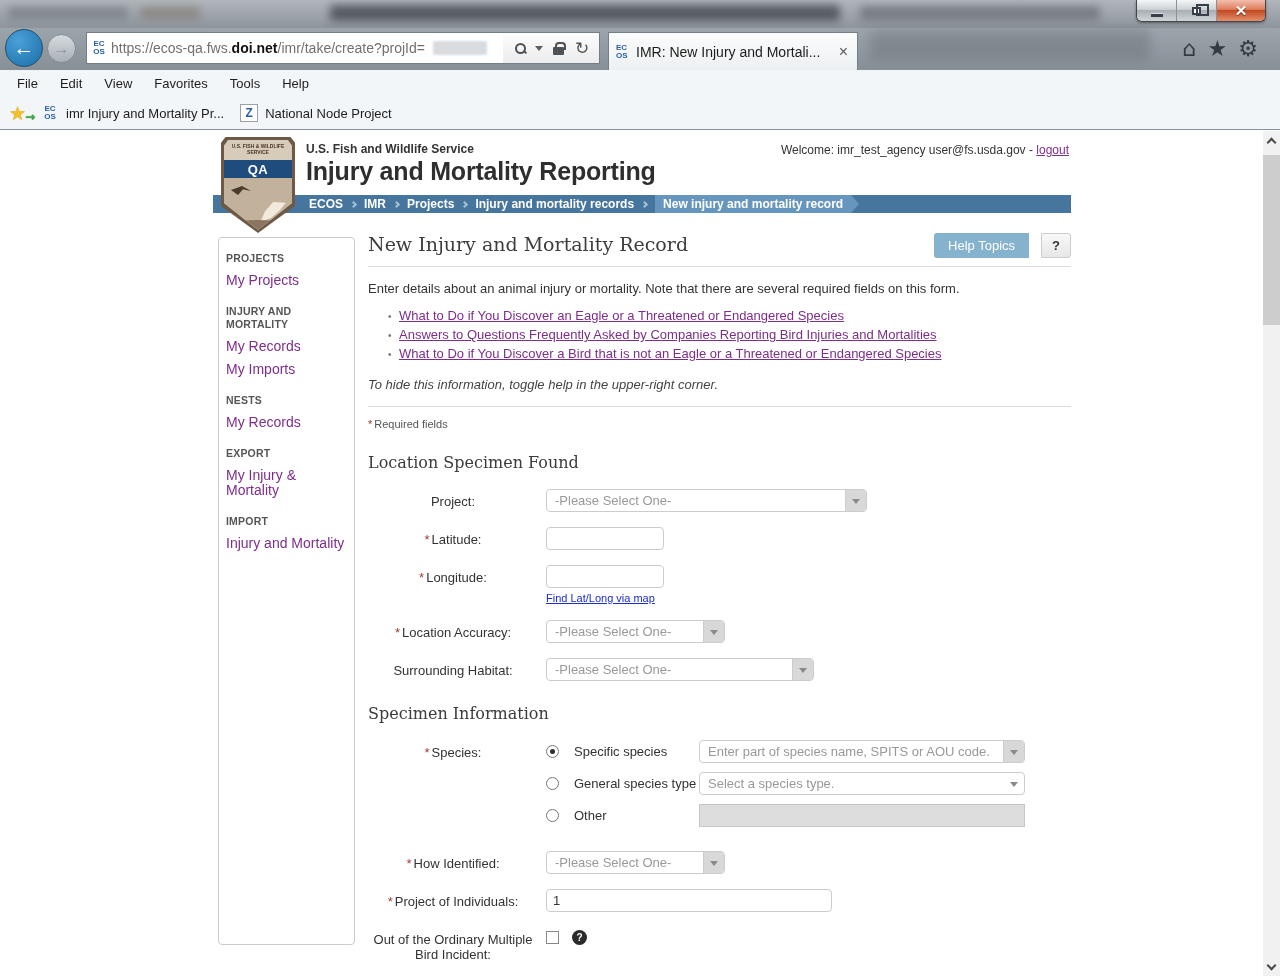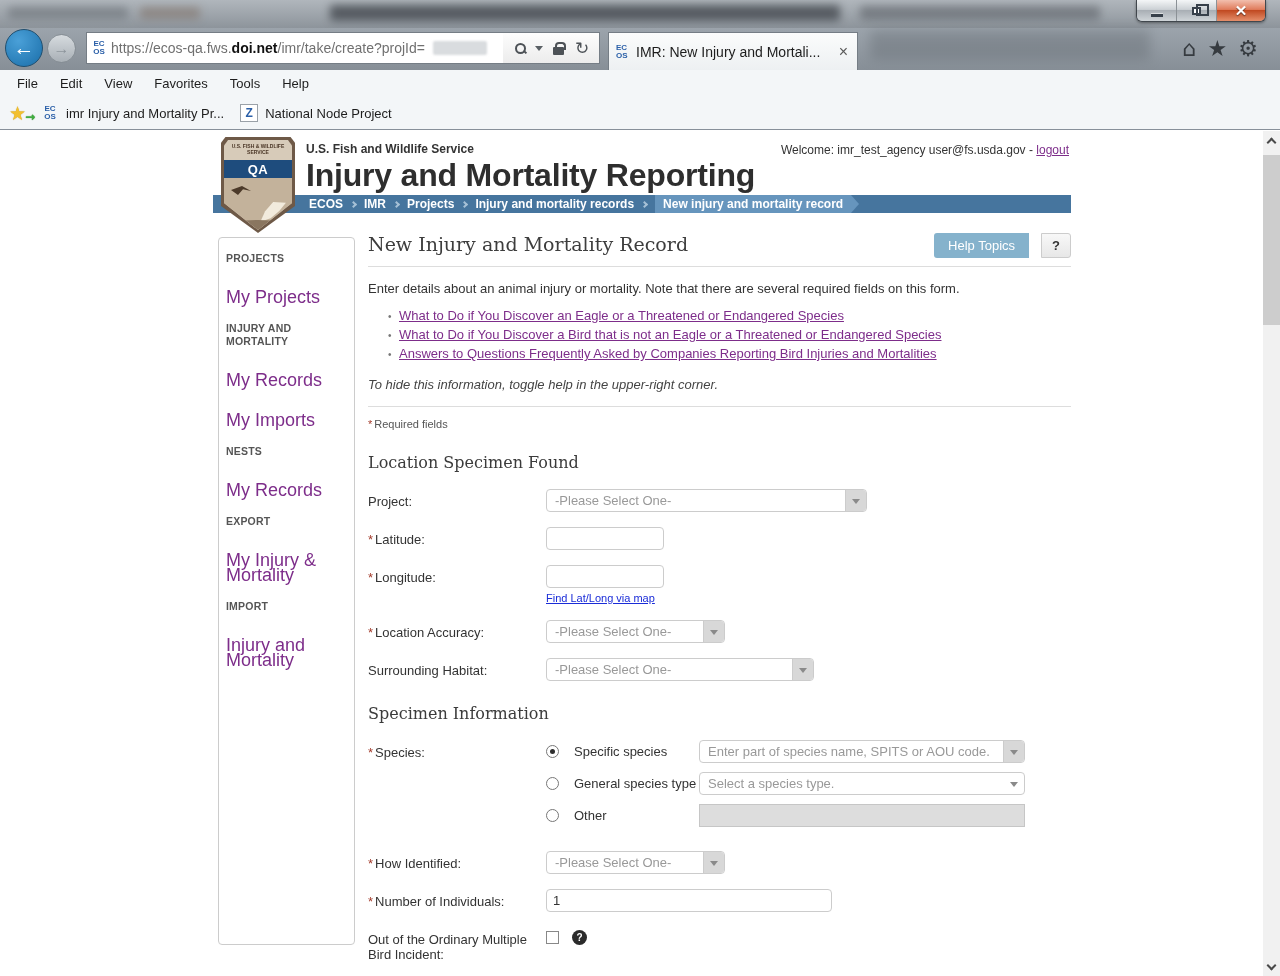--- a/index.html
+++ b/index.html
@@ -106,40 +106,40 @@
   .logo-band { height:18px; background:#1e4c7d; color:#fff; font-weight:bold; font-size:13px;
     display:flex; align-items:center; justify-content:center; letter-spacing:.5px; }
   .logo-scene { flex:1; background:#c3b29b; position:relative; overflow:hidden; }
   .logo-duck { position:absolute; left:7px; top:8px; width:20px; height:9px; background:#4c3a2a;
     clip-path:polygon(0 45%, 55% 0, 100% 55%, 60% 35%, 35% 100%); }
   .logo-fish { position:absolute; right:5px; bottom:10px; width:28px; height:18px; background:#f2ebdd;
     clip-path:polygon(0 100%, 22% 45%, 55% 0, 100% 15%, 72% 55%, 38% 88%); transform:rotate(-8deg); }
   .logo-hill { position:absolute; left:0; right:0; bottom:0; height:10px; background:#8a7660; border-radius:100% 100% 0 0/140% 140% 0 0; }
 
   .agency { margin-left:93px; padding-top:11px; font-size:12px; font-weight:bold; color:#333; }
-  .apptitle { margin-left:93px; margin-top:1px; font-size:32px; font-weight:bold; color:#2e2e2e; letter-spacing:-.2px; }
+  .apptitle { margin-left:93px; margin-top:1px; font-size:25px; font-weight:bold; color:#2e2e2e; letter-spacing:-.2px; }
   .welcome { position:absolute; top:12px; right:2px; font-size:12px; color:#333; }
   .logout { color:#7d2d8a; text-decoration:underline; }
 
   .breadcrumb { position:absolute; left:0; bottom:0; width:858px; height:18px; background:#46759e;
     display:flex; align-items:center; padding-left:96px; }
   .crumb { color:#fff; font-size:12px; font-weight:bold; white-space:nowrap; }
   .bsep { width:5px; height:5px; border-top:2px solid #a6c0d6; border-right:2px solid #a6c0d6;
     transform:rotate(45deg); margin:0 8px; flex:none; }
   .crumb.active { background:#6695bd; height:18px; line-height:18px; padding:0 8px; position:relative; margin-right:4px; }
   .crumb.active::after { content:""; position:absolute; right:-8px; top:0;
     border-top:9px solid transparent; border-bottom:9px solid transparent; border-left:8px solid #6695bd; }
 
   
   .content { position:relative; }
   .sidebar { position:absolute; left:5px; top:24px; width:137px; height:708px;
     border:1px solid #ccc; border-radius:4px; padding:12px 4px 0 7px; }
   .sb-h { font-size:10.5px; font-weight:bold; color:#555; letter-spacing:.2px; line-height:13px; margin-top:17px; }
   .sb-h.first { margin-top:2px; }
-  .sb-l { display:block; font-size:18px; color:#7d2d8a; line-height:15px; margin-top:25px; text-decoration:none; }
+  .sb-l { display:block; font-size:14px; color:#7d2d8a; line-height:15px; margin-top:8px; text-decoration:none; }
 
   .main { margin-left:155px; width:703px; padding-top:20px; font-size:13px; color:#333; }
   .title-row { display:flex; justify-content:space-between; align-items:flex-start; }
   h1.pgtitle { font-family:"DejaVu Serif",serif; font-weight:400; font-size:19px; color:#3d3d3d; }
   .help-group { display:flex; flex:none;gap:12px; }
   .btn-help { background:#85b2cc; color:#fff; font-size:13px; padding:5px 14px; border-radius:3px 0 0 3px; }
   .btn-q { background:linear-gradient(#f8f8f8,#e7e7e7); border:1px solid #ccc; color:#333;
     font-weight:bold; font-size:13px; padding:4px 10px; border-radius:0 3px 3px 0; }
   .rule { border:none; border-top:1px solid #ddd; margin-top:8px; }
   .intro { margin-top:14px; }
@@ -147,21 +147,21 @@
   .docs li { position:relative; margin-top:3px; line-height:16px; }
   .docs li::before { content:"•"; position:absolute; left:-11px; top:1px; color:#777; font-size:10px; }
   a.doc { color:#7d2d8a; text-decoration:underline; }
   .hide-note { font-style:italic; color:#444; margin-top:15px; }
   .rule2 { margin-top:14px; }
   .req-note { font-size:11px; color:#555; margin-top:11px; }
   .req { color:#a33b2b; margin-right:2px; }
   h2.section { font-family:"DejaVu Serif",serif; font-weight:400; font-size:16px; color:#3b3b3b; margin:23px 0 17px; }
 
   .frow { display:flex; margin-bottom:15px; }
-  .flabel { width:178px; flex:none; text-align:left; padding-right:8px; padding-top:5px; line-height:15px; }
+  .flabel { width:178px; flex:none; text-align:center; padding-right:8px; padding-top:5px; line-height:15px; }
   .tin { height:23px; border:1px solid #ccc; border-radius:4px; padding:0 6px; font-size:13px;
     color:#333; font-family:inherit; outline:none; }
   .sel { display:flex; align-items:center; height:23px; border:1px solid #ccc; border-radius:4px; background:#fff; }
   .sel-txt { flex:1; color:#999; font-size:13px; padding:0 8px; white-space:nowrap; overflow:hidden; }
   .sel-btn { width:21px; align-self:stretch; background:#d8d8d8; border-left:1px solid #ccc;
     border-radius:0 3px 3px 0; display:flex; align-items:center; justify-content:center; flex:none; }
   .sel-btn .car { width:0; height:0; border:4px solid transparent; border-top:5px solid #8a8a8a; margin-top:5px; }
   .sel.plain .sel-btn { background:transparent; border-left:none; }
   .w321 { width:321px; } .w179 { width:179px; } .w268 { width:268px; } .w326 { width:326px; }
   .w118 { width:118px; } .w286 { width:286px; }
@@ -335,22 +335,22 @@
             <div class="help-group">
               <div class="btn-help">Help Topics</div>
               <div class="btn-q">?</div>
             </div>
           </div>
           <hr class="rule">
 
           <p class="intro">Enter details about an animal injury or mortality. Note that there are several required fields on this form.</p>
           <ul class="docs">
             <li><a class="doc" href="#">What to Do if You Discover an Eagle or a Threatened or Endangered Species</a></li>
+            <li><a class="doc" href="#">Answers to Questions Frequently Asked by Companies Reporting Bird Injuries and Mortalities</a></li>
             <li><a class="doc" href="#">What to Do if You Discover a Bird that is not an Eagle or a Threatened or Endangered Species</a></li>
-            <li><a class="doc" href="#">Answers to Questions Frequently Asked by Companies Reporting Bird Injuries and Mortalities</a></li>
           </ul>
           <p class="hide-note">To hide this information, toggle help in the upper-right corner.</p>
           <hr class="rule rule2">
 
           <div class="req-note"><span class="req">*</span><span>Required fields</span></div>
 
           <h2 class="section">Location Specimen Found</h2>
 
           <div class="frow">
             <div class="flabel"><span>Project:</span></div>
@@ -432,21 +432,21 @@
             <div class="flabel"><span class="req">*</span><span>How Identified:</span></div>
             <div class="sel w179">
               <span class="sel-txt">-Please Select One-</span>
               <span class="sel-btn">
                   <span class="car"></span>
                 </span>
             </div>
           </div>
 
           <div class="frow">
-            <div class="flabel"><span class="req">*</span><span>Number of Individuals:</span></div>
+            <div class="flabel"><span class="req">*</span><span>Project of Individuals:</span></div>
             <input class="tin w286" value="1" style="">
           </div>
 
           <div class="frow">
             <div class="flabel">Out of the Ordinary Multiple Bird Incident:</div>
             <span class="checkbox"></span>
             <span class="help-circle">?</span>
           </div>
 
         </div>

